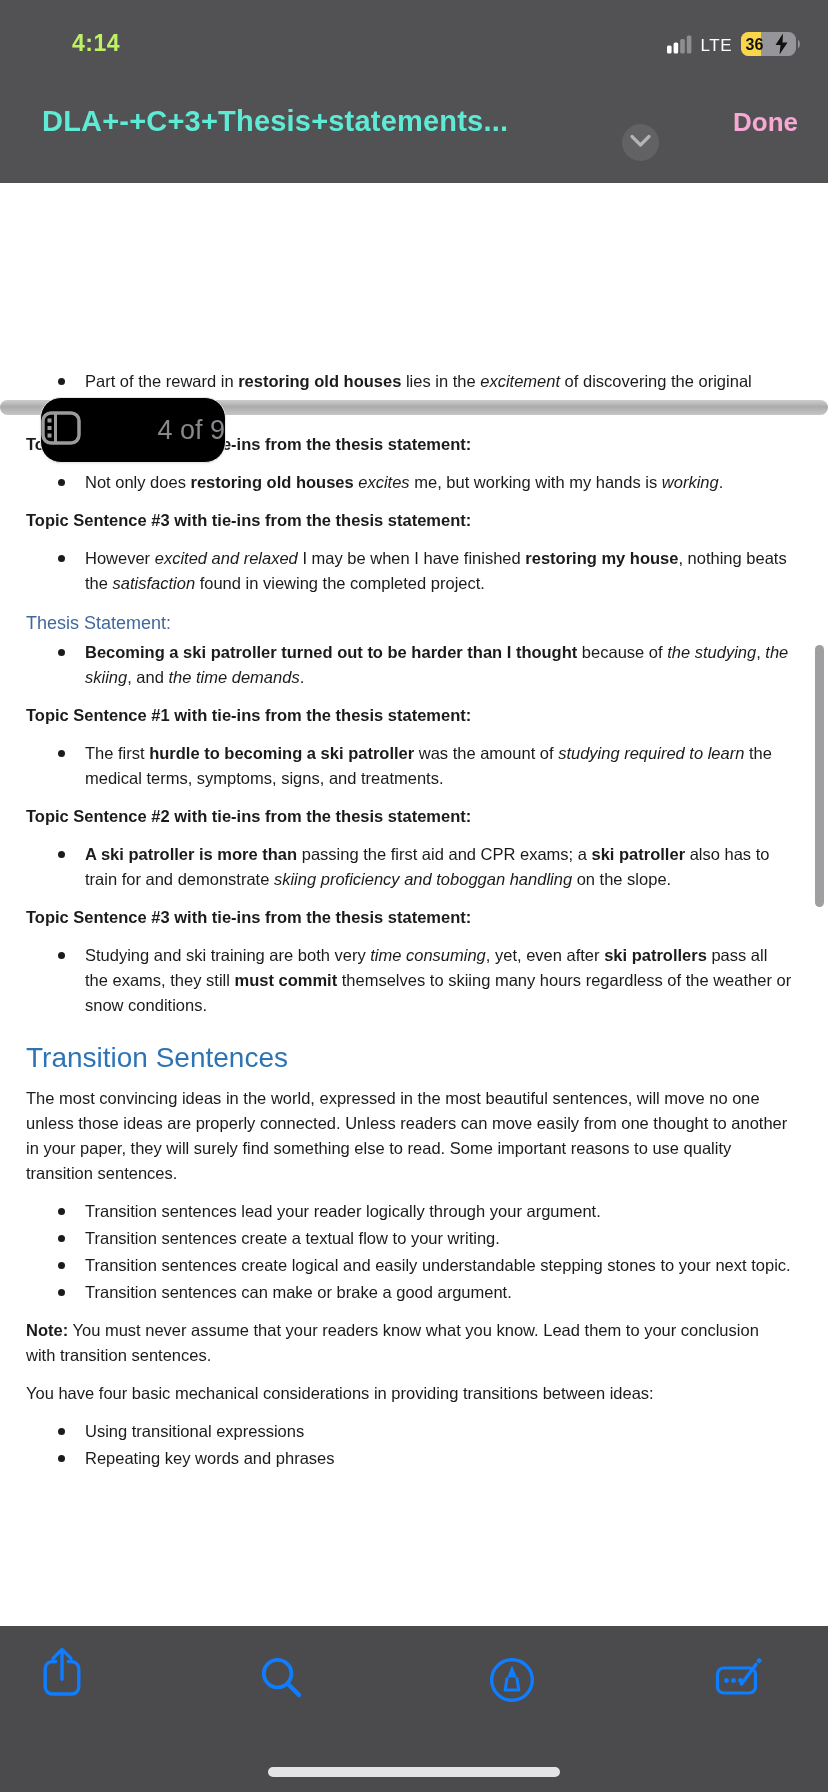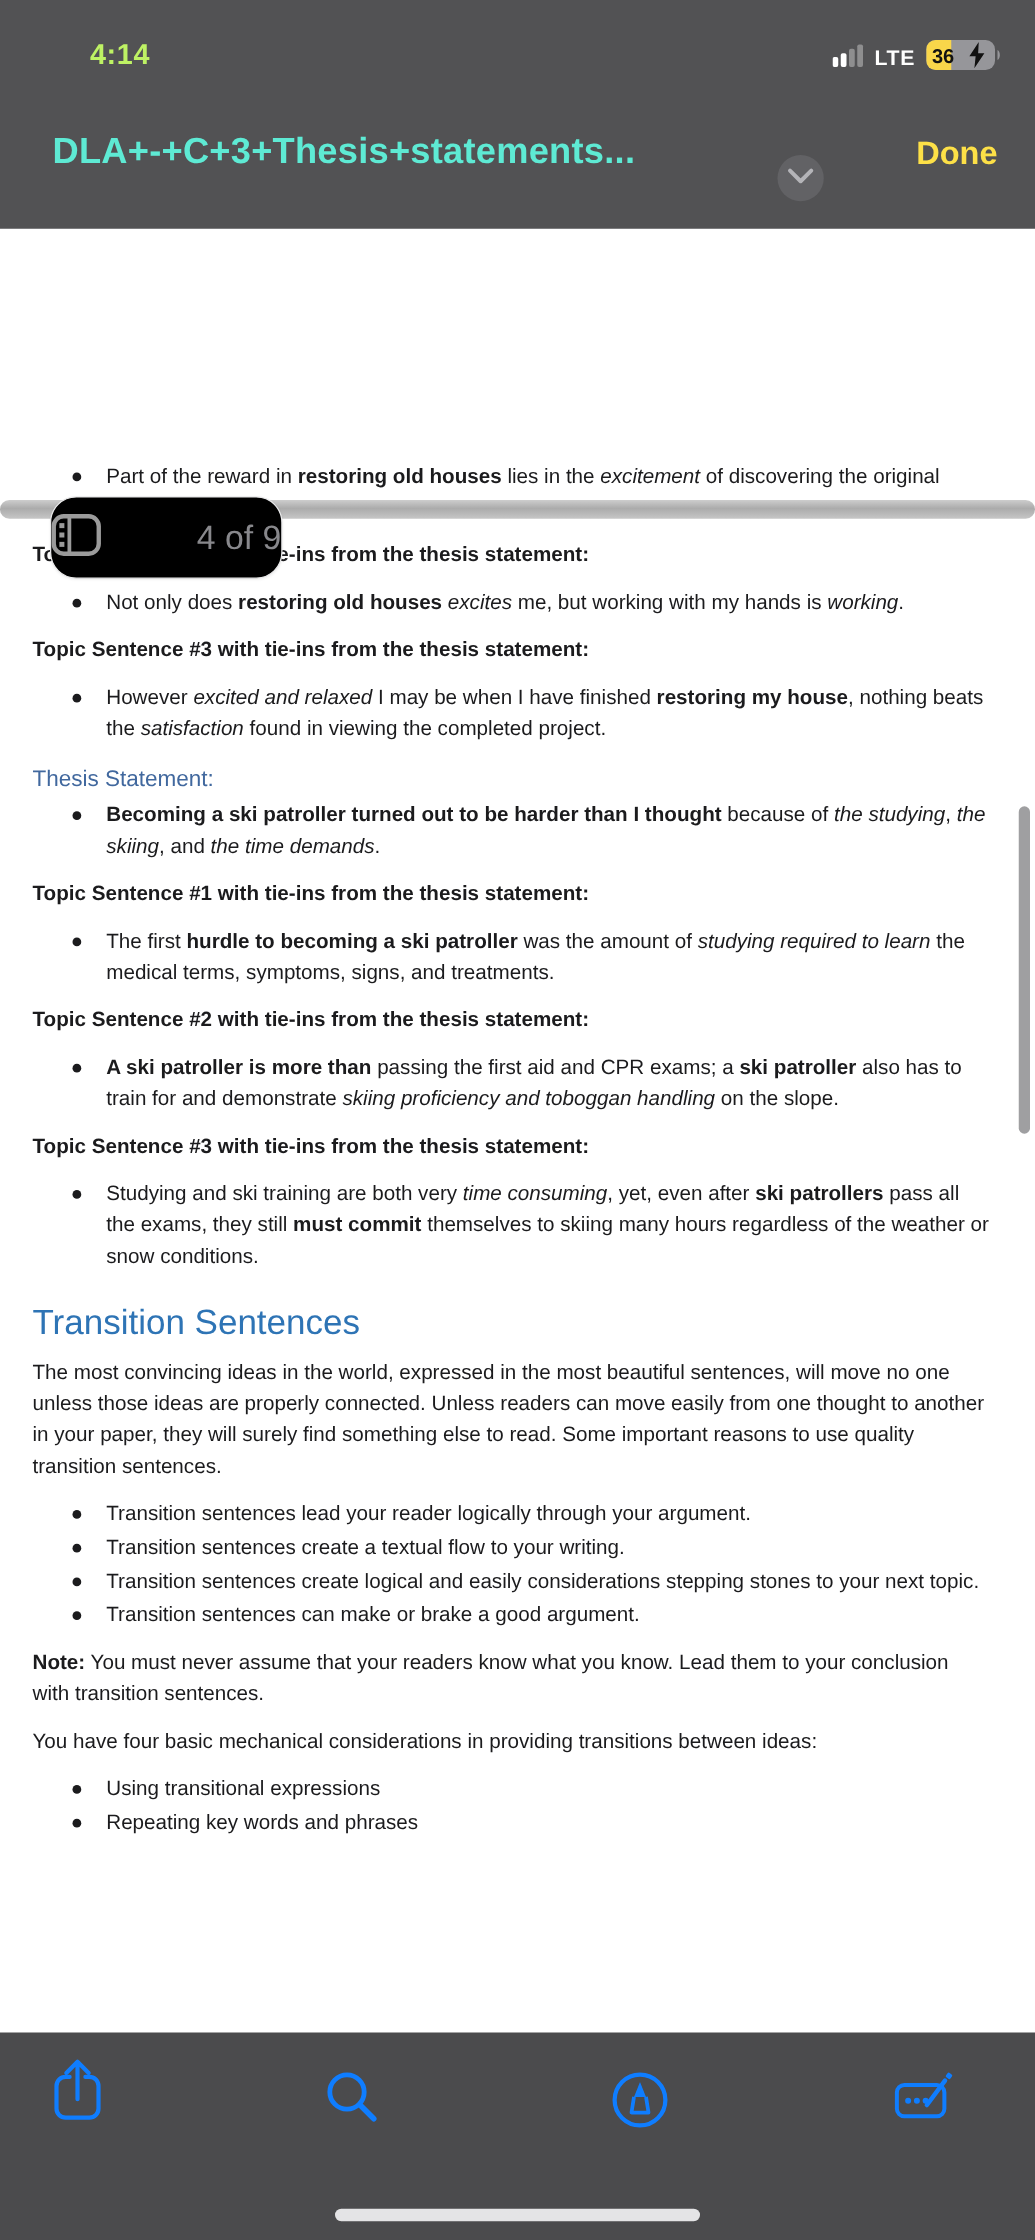--- a/index.html
+++ b/index.html
@@ -14,36 +14,36 @@
     position:absolute;top:0;left:0;width:828px;height:183px;
     background:#525254;z-index:5;
   }
   .time{
     position:absolute;left:72px;top:30px;
     color:#bef264;font-size:23px;font-weight:700;letter-spacing:.5px;
   }
   .status-right{
     position:absolute;right:26px;top:31px;display:flex;align-items:center;gap:8px;
   }
-  .lte{color:#ffffff;font-size:17px;font-weight:700;letter-spacing:.5px;}
+  .lte{color:#ffffff;font-size:17px;font-weight:400;letter-spacing:.5px;}
   
   .doc-title{
     position:absolute;left:42px;top:105px;width:560px;
     color:#5eead4;font-size:29px;font-weight:600;letter-spacing:.2px;
     white-space:nowrap;overflow:hidden;
   }
   .chevron-btn{
     position:absolute;left:622px;top:124px;width:37px;height:37px;border-radius:50%;
     background:#626265;display:flex;align-items:center;justify-content:center;
     border:none;padding:0;cursor:pointer;
   }
   .done-btn{
     position:absolute;right:30px;top:107px;
     background:none;border:none;padding:0;cursor:pointer;
-    color:#fde047;font-size:26px;font-weight:700;
+    color:#f9a8d4;font-size:26px;font-weight:700;
     font-family:"Liberation Sans",sans-serif;
   }
   
   .page-sep{
     position:absolute;left:0;width:828px;height:15px;border-radius:9px;
     background:linear-gradient(#cdcdcd,#ababab 45%,#c6c6c6);
   }
   .sep-top{top:217px;}
   .sep-bottom{top:1554px;}
   
@@ -167,21 +167,21 @@
       <div class="blk heading"><span class="run-b ">Topic Sentence #1 with tie-ins from the thesis statement:</span></div>
       <div class="blk bullet"><span class="dot"></span><span><span class="">The first </span><span class="run-b ">hurdle to becoming a ski patroller</span><span class=""> was the amount of </span><span class="run-i">studying required to learn</span><span class=""> the medical terms, symptoms, signs, and treatments.</span></span></div>
       <div class="blk heading"><span class="run-b ">Topic Sentence #2 with tie-ins from the thesis statement:</span></div>
       <div class="blk bullet"><span class="dot"></span><span><span class="run-b ">A ski patroller is more than</span><span class=""> passing the first aid and CPR exams; a </span><span class="run-b ">ski patroller</span><span class=""> also has to train for and demonstrate </span><span class="run-i">skiing proficiency and toboggan handling</span><span class=""> on the slope.</span></span></div>
       <div class="blk heading"><span class="run-b ">Topic Sentence #3 with tie-ins from the thesis statement:</span></div>
       <div class="blk bullet"><span class="dot"></span><span><span class="">Studying and ski training are both very </span><span class="run-i">time consuming</span><span class="">, yet, even after </span><span class="run-b ">ski patrollers</span><span class=""> pass all the exams, they still </span><span class="run-b ">must commit</span><span class=""> themselves to skiing many hours regardless of the weather or snow conditions.</span></span></div>
       <div class="blk section_heading"><span class="">Transition Sentences</span></div>
       <div class="blk para"><span class="">The most convincing ideas in the world, expressed in the most beautiful sentences, will move no one unless those ideas are properly connected. Unless readers can move easily from one thought to another in your paper, they will surely find something else to read. Some important reasons to use quality transition sentences.</span></div>
       <div class="blk bullet tight"><span class="dot"></span><span><span class="">Transition sentences lead your reader logically through your argument.</span></span></div>
       <div class="blk bullet tight"><span class="dot"></span><span><span class="">Transition sentences create a textual flow to your writing.</span></span></div>
-      <div class="blk bullet tight"><span class="dot"></span><span><span class="">Transition sentences create logical and easily considerations stepping stones to your next topic.</span></span></div>
+      <div class="blk bullet tight"><span class="dot"></span><span><span class="">Transition sentences create logical and easily understandable stepping stones to your next topic.</span></span></div>
       <div class="blk bullet tight"><span class="dot"></span><span><span class="">Transition sentences can make or brake a good argument.</span></span></div>
       <div class="blk para"><span class="run-b ">Note:</span><span class=""> You must never assume that your readers know what you know. Lead them to your conclusion with transition sentences.</span></div>
       <div class="blk para"><span class="">You have four basic mechanical considerations in providing transitions between ideas:</span></div>
       <div class="blk bullet tight"><span class="dot"></span><span><span class="">Using transitional expressions</span></span></div>
       <div class="blk bullet tight"><span class="dot"></span><span><span class="">Repeating key words and phrases</span></span></div>
     </div>
 </div>
 
 <div class="scroll-thumb"></div>
 

